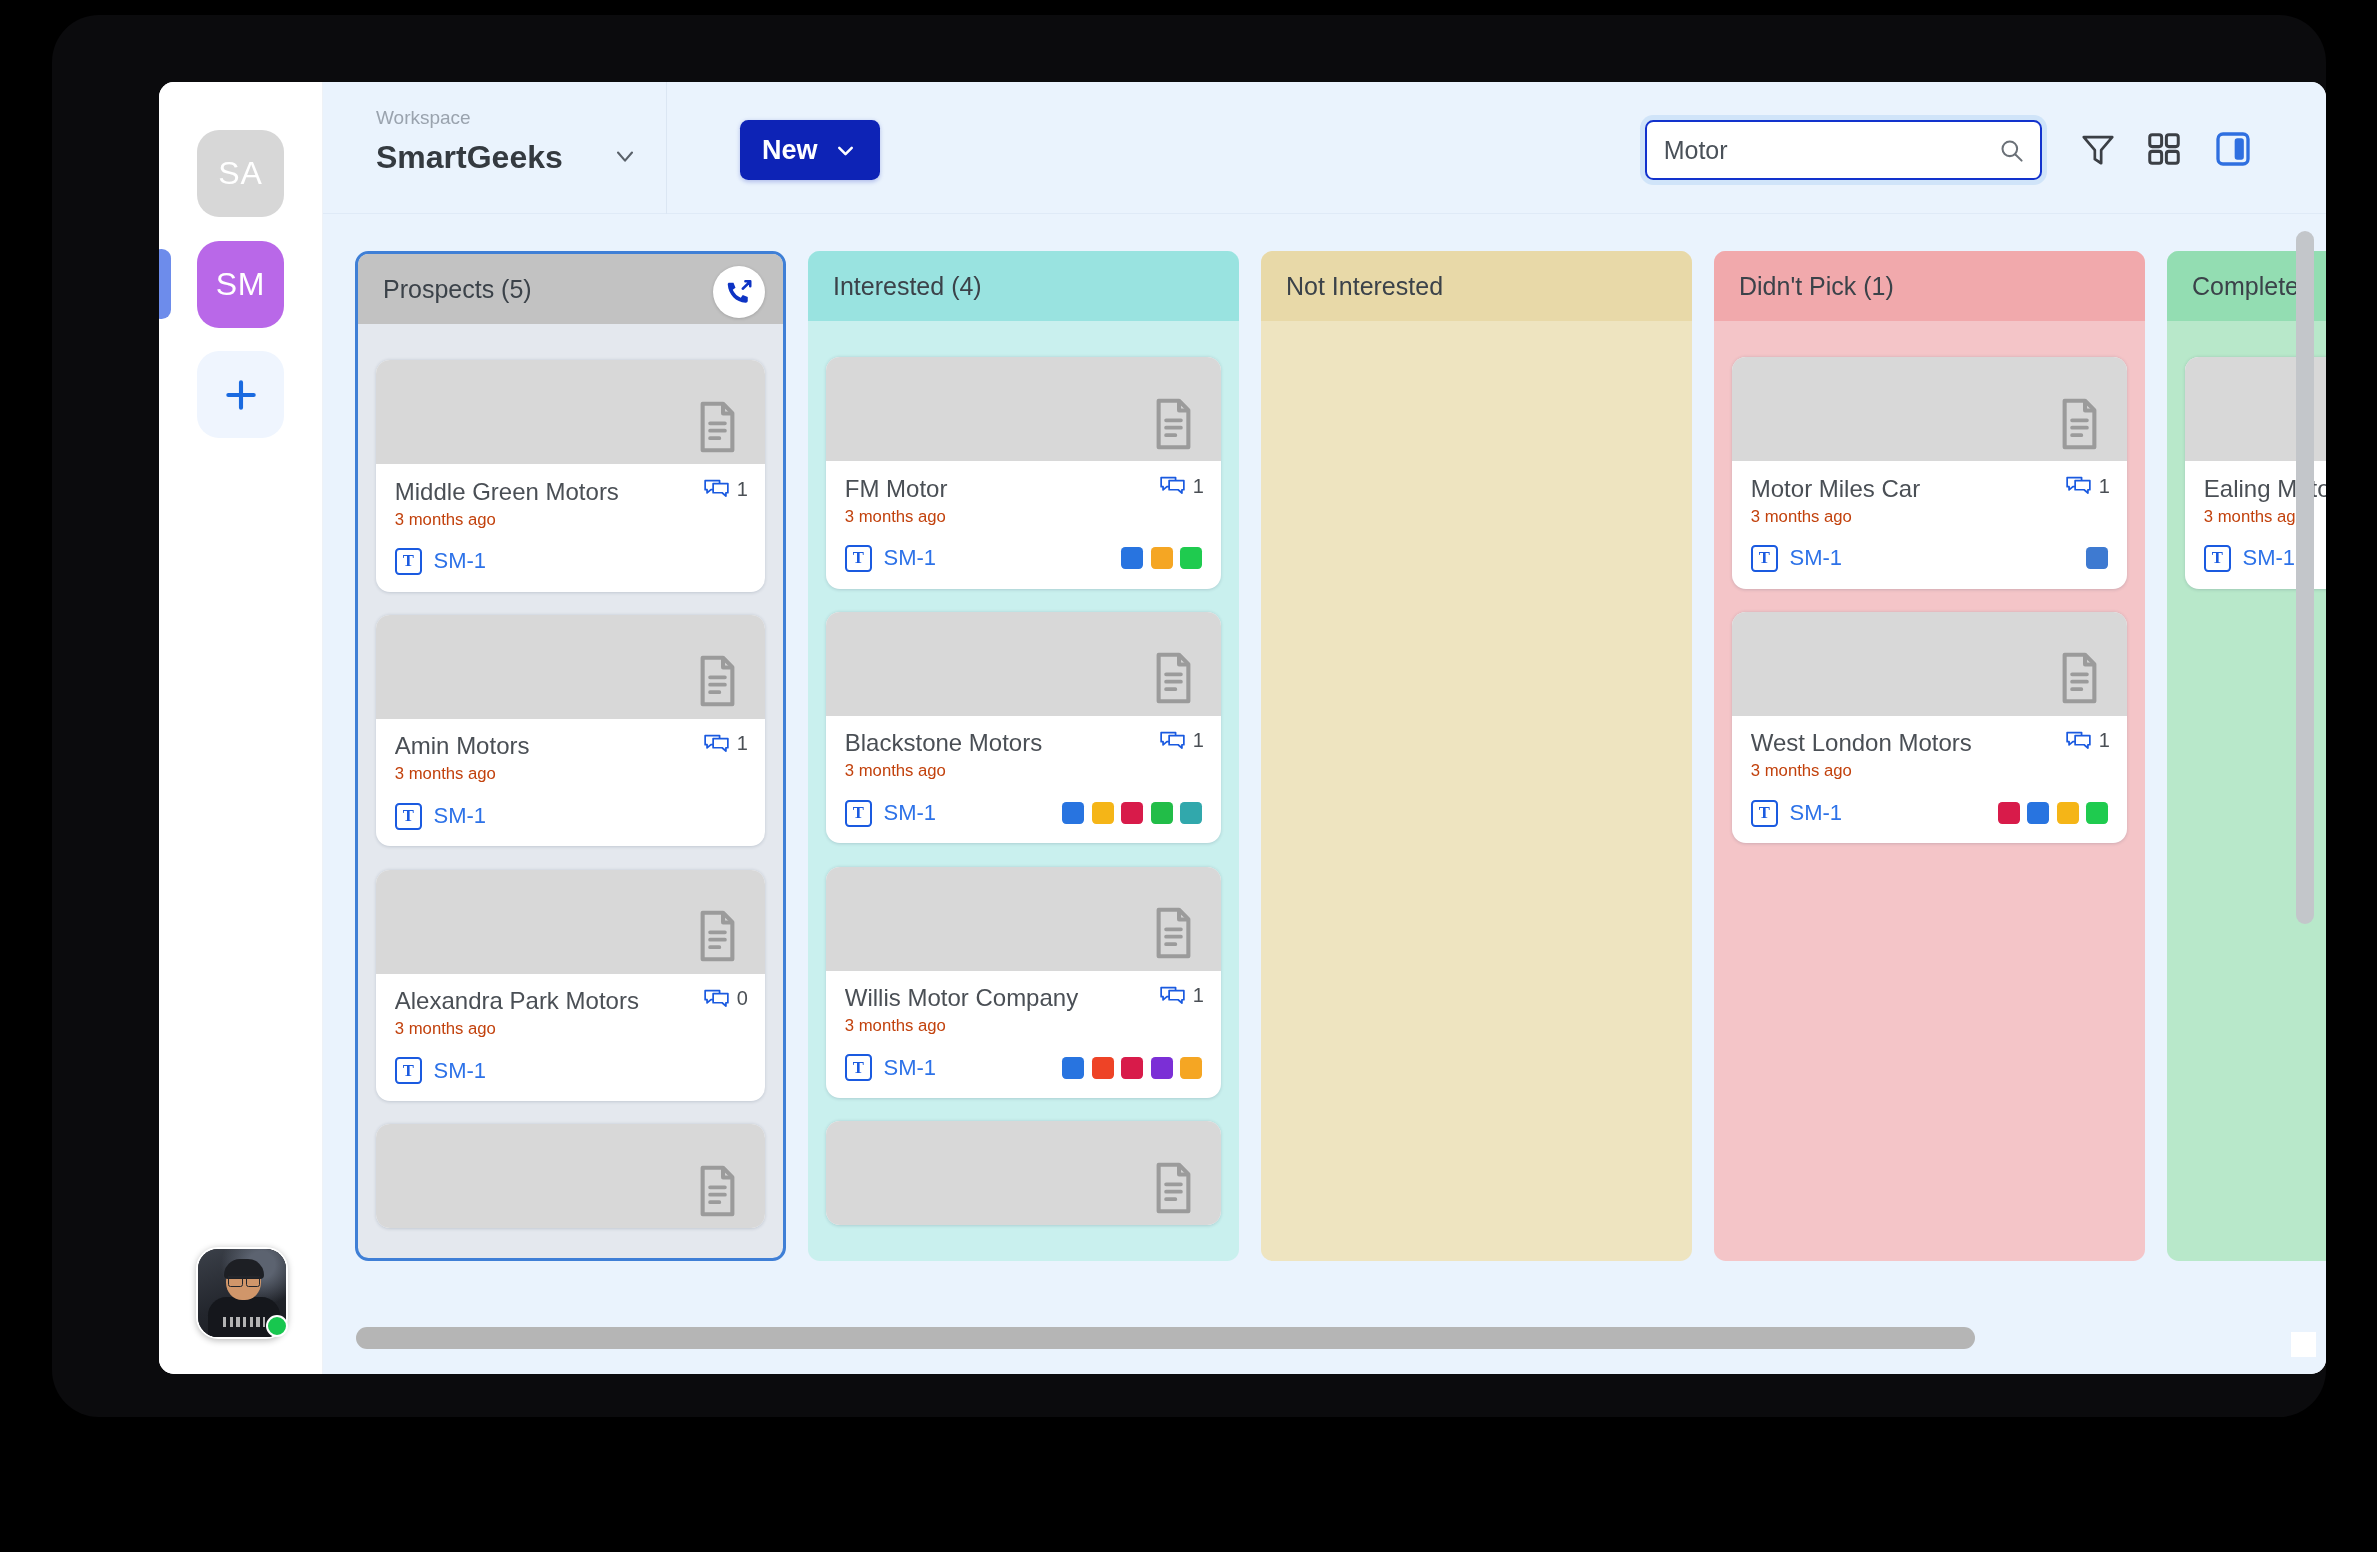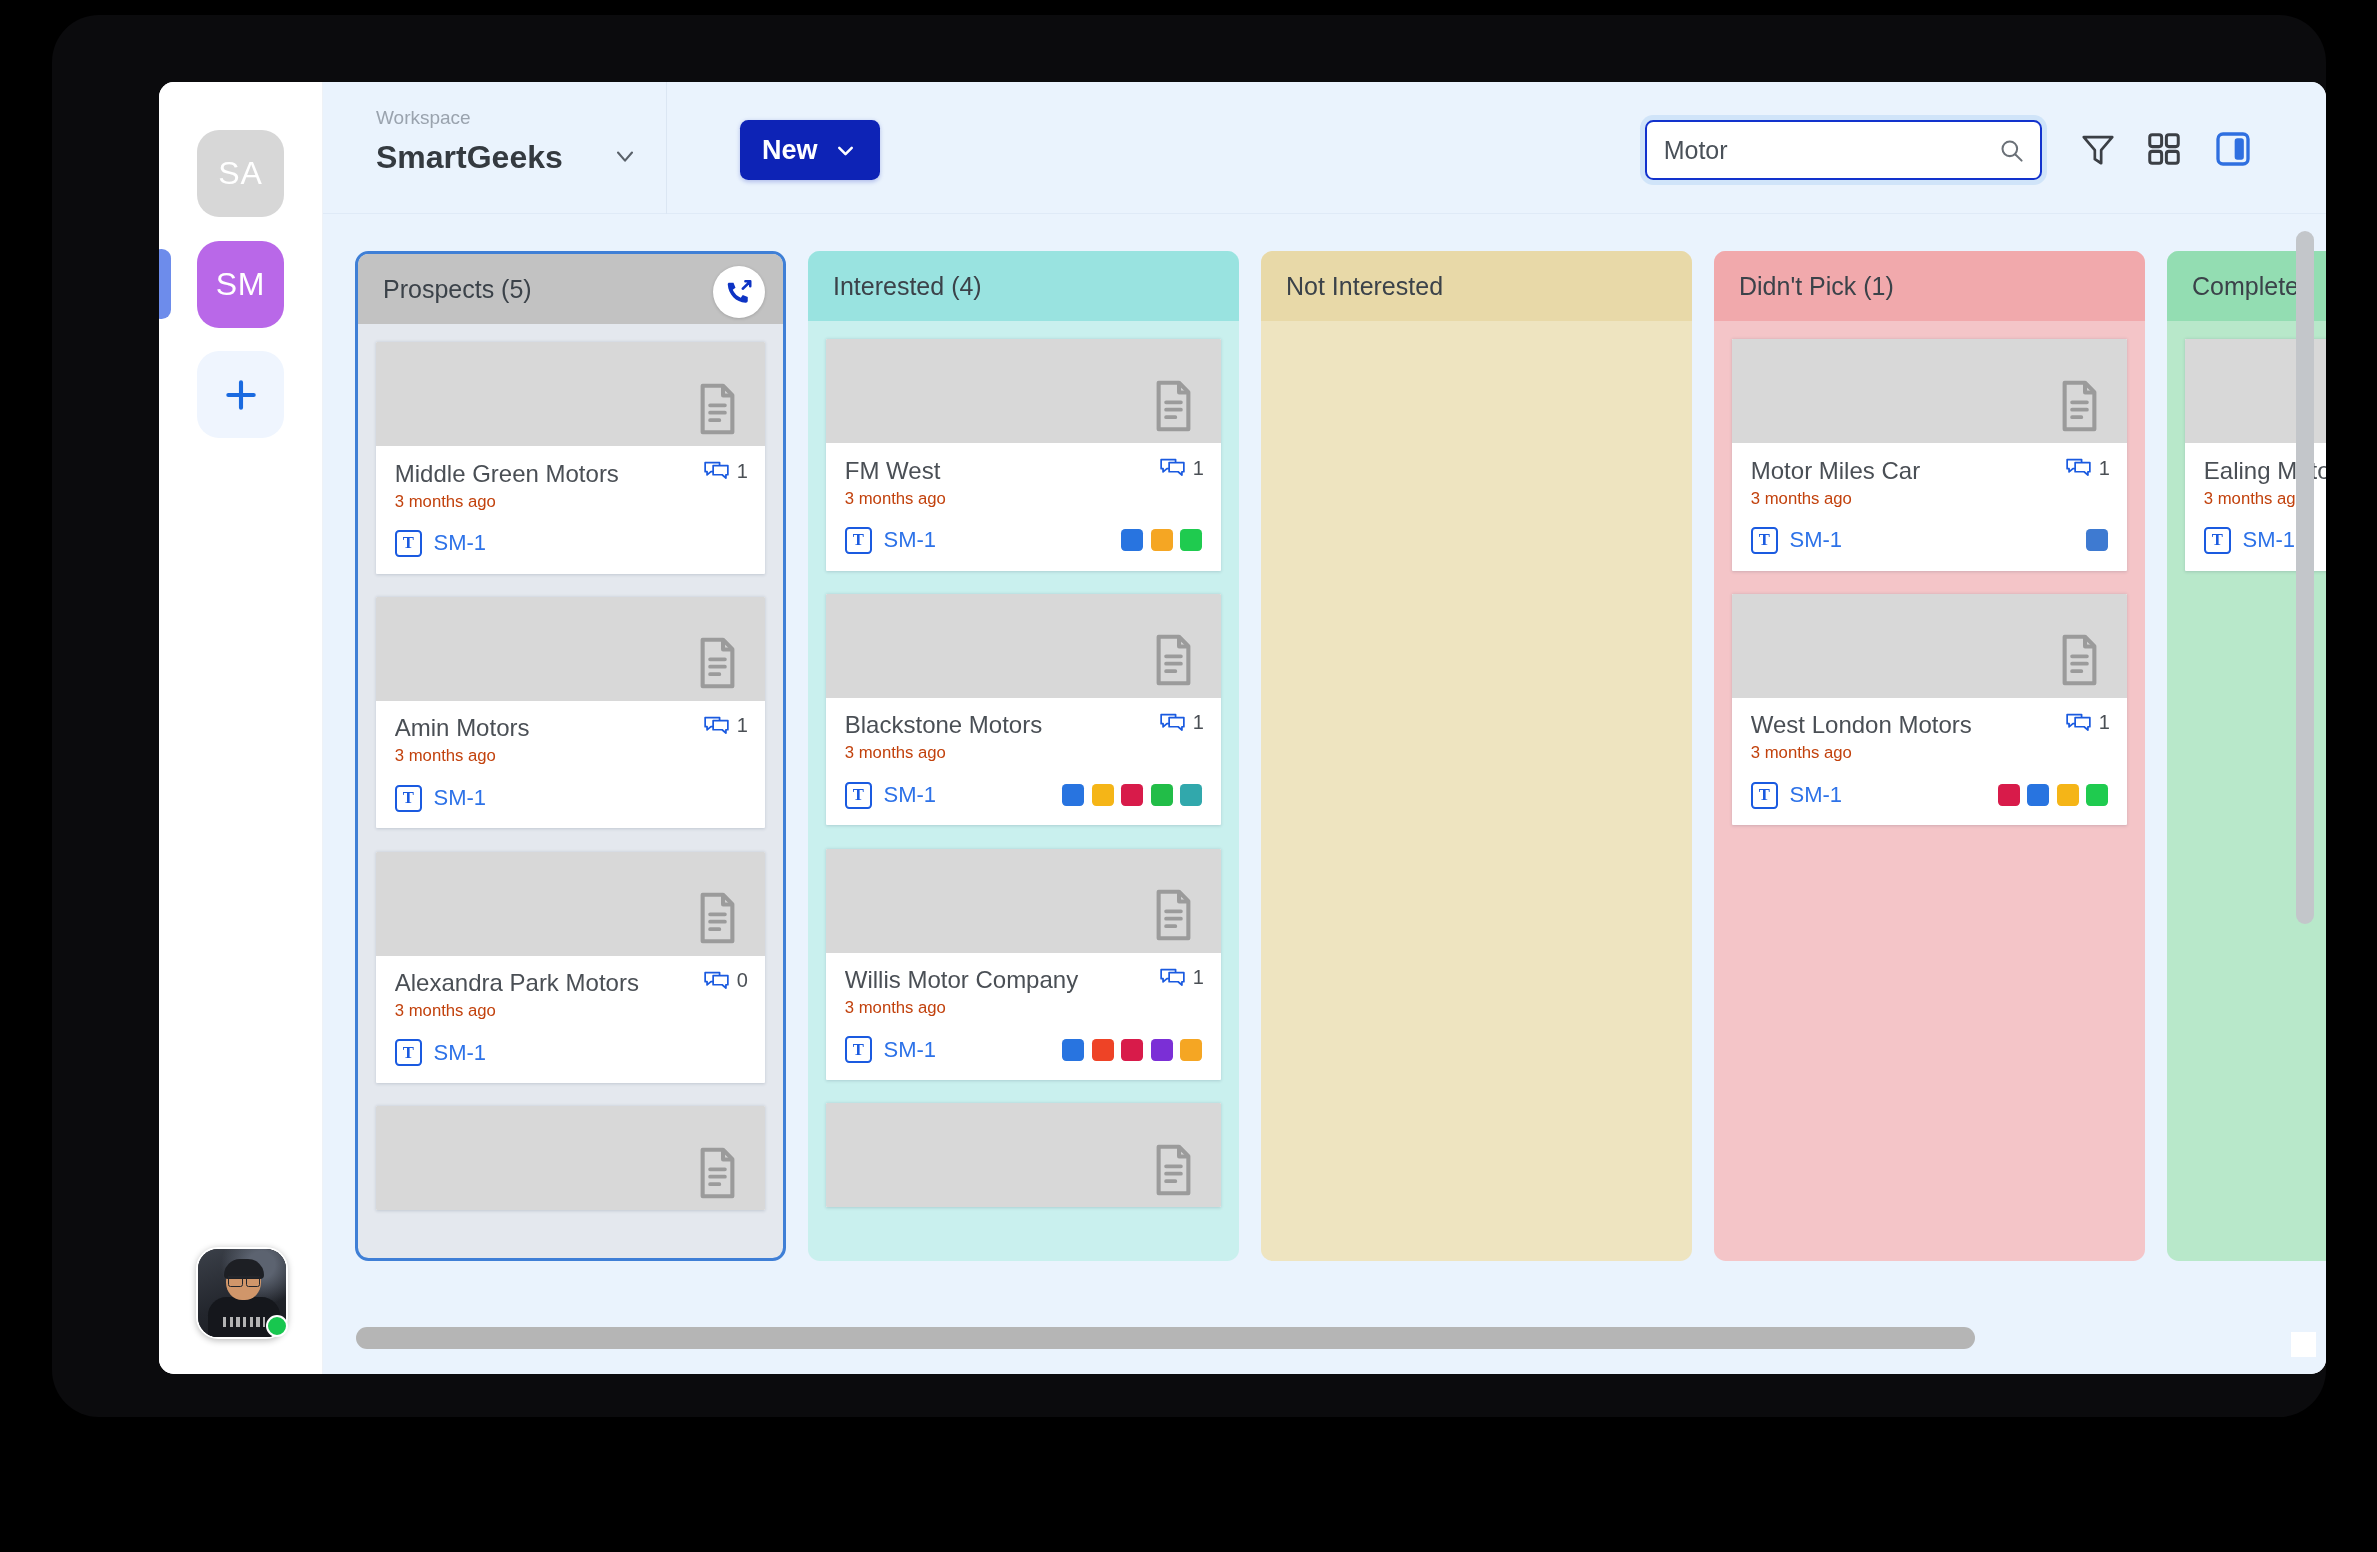--- a/index.html
+++ b/index.html
@@ -213,24 +213,25 @@
     width: 52px; height: 52px; border-radius: 50%;
     background: #ffffff;
     display: flex; align-items: center; justify-content: center;
     box-shadow: 0 0.8px 3.3px rgba(0,0,0,0.18);
     cursor: pointer;
   }
   .column-body { padding: 0 18.4px; }
 
   .card {
     background: #ffffff;
-    border-radius: 1px;
+    border-radius: 14px;
     margin-bottom: 23.4px;
     overflow: hidden;
     box-shadow: 0 0.8px 3.3px rgba(20,40,70,0.16);
+    margin-top: 18px;
   }
   .card-thumb {
     height: 104px;
     background: #d8d8d8;
     position: relative;
   }
   .card-thumb svg {
     position: absolute; right: 23.4px; bottom: 11.7px;
     width: 47px; height: 52px;
   }
@@ -474,21 +475,21 @@
             <div class="column-body" style="padding-top: 18.4px;">
               <div class="card">
                 <div class="card-thumb">
                   <svg viewBox="0 0 24 28">
                     <path d="M4 1.5h11l5 5V26.5H4z" fill="none" stroke="#9b9b9b" stroke-width="2.2" stroke-linejoin="round"></path>
                     <path d="M15 1.5v5.2h5" fill="none" stroke="#9b9b9b" stroke-width="2.2" stroke-linejoin="round"></path>
                     <path d="M8 12h8M8 16h8M8 20h5" stroke="#9b9b9b" stroke-width="2.0" stroke-linecap="round"></path>
                   </svg>
                 </div>
                 <div class="card-body">
-                  <div class="card-title">FM West</div>
+                  <div class="card-title">FM Motor</div>
                   <div class="card-time">3 months ago</div>
                   <div class="card-comment">
                     <svg viewBox="0 0 26 22">
                       <path d="M1.2 2.2h15v9.5h-9l-4 3.4v-3.4h-2z" fill="none" stroke="#1a5ae0" stroke-width="1.8" stroke-linejoin="round"></path>
                       <path d="M9.5 5.4h15.3v9.5h-2v3.4l-4-3.4H9.5z" fill="#ffffff" stroke="#1a5ae0" stroke-width="1.8" stroke-linejoin="round"></path>
                     </svg>
                     <span class="card-comment-count">1</span>
                   </div>
                   <div class="card-footer">
                     <div class="card-tag">

